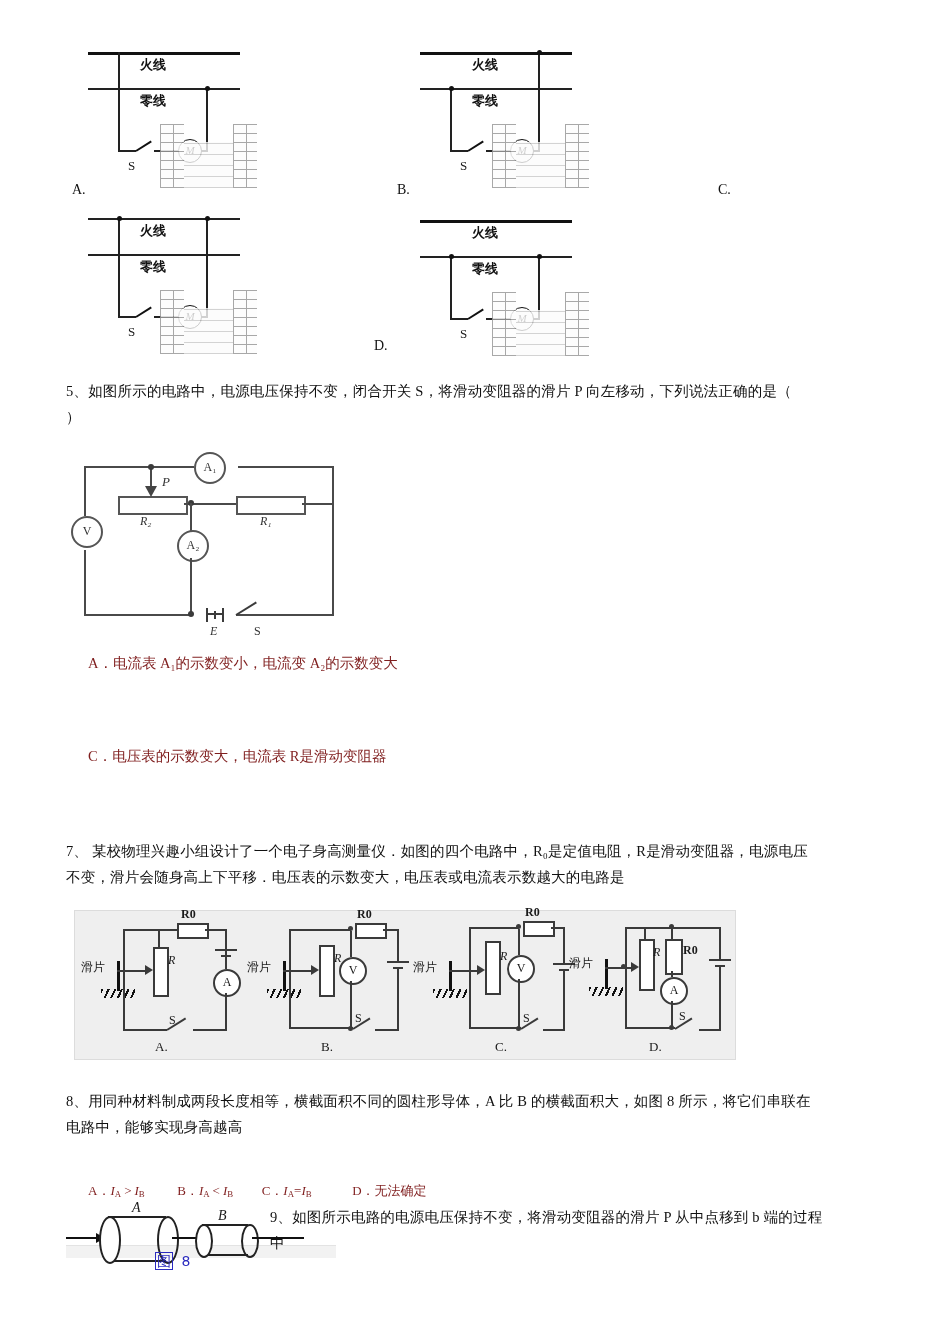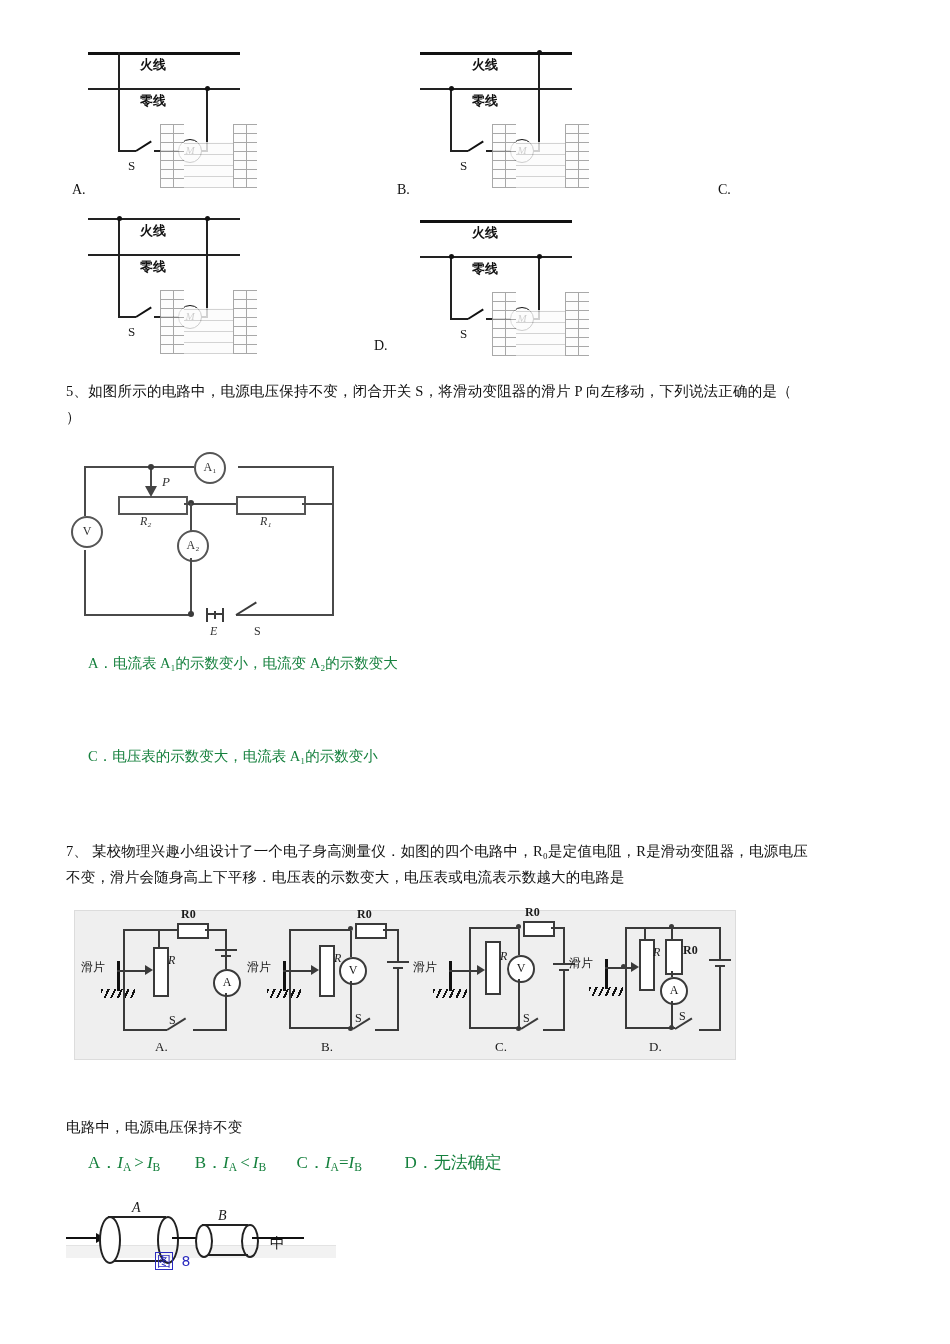--- a/index.html
+++ b/index.html
@@ -27,21 +27,21 @@
     position: absolute;
     font-size: 14.5px;
     line-height: 26px;
     color: #111;
     letter-spacing: 0.2px;
   }
   .opt {
     position: absolute;
     font-size: 14.5px;
     line-height: 22px;
-    color: #15803d;
+    color: #7f1d1d;
   }
   .lbl {
     position: absolute;
     font-size: 14px;
     color: #111;
     font-family: "Liberation Serif", serif;
   }
   sub { font-size: 0.68em; vertical-align: -0.28em; }
   .ital { font-style: italic; }
 
@@ -363,21 +363,21 @@
       <div class="w wh" style="left:2px; top:7px; width:7px; background:#3b3b3b;"></div>
       <div class="w wh" style="left:10px; top:7px; width:7px; background:#3b3b3b;"></div>
     </div>
     <div class="c6lbl" style="left:132px; top:176px;">E</div>
 
     <div class="switch-arm" style="left:158px; top:166px; width:24px; background:#3b3b3b;"></div>
     <div class="c6lbl" style="left:176px; top:176px; font-style:normal;">S</div>
   </div>
 
   <div class="opt" style="left:88px; top:652px;">A．电流表 A₁的示数变小，电流变 A₂的示数变大</div>
-  <div class="opt" style="left:88px; top:745px;">C．电压表的示数变大，电流表 A₁的示数变小</div>
+  <div class="opt" style="left:88px; top:745px;">C．电压表的示数变大，电流表 R是滑动变阻器</div>
 
   <div class="qtext" style="left:66px; top:838px; width:840px;">7、 某校物理兴趣小组设计了一个电子身高测量仪．如图的四个电路中，R₀是定值电阻，R是滑动变阻器，电源电压</div>
   <div class="qtext" style="left:66px; top:864px; width:840px;">不变，滑片会随身高上下平移．电压表的示数变大，电压表或电流表示数越大的电路是</div>
 
   <div class="strip" style="left:74px; top:910px; width:660px; height:148px;">
 
     <div class="mini" style="left:6px; top:10px; width:160px; height:125px;">
       <div class="cn" style="left:0px; top:38px;">滑片</div>
       <div class="ground" style="left:20px; top:68px; width:34px; height:9px;"></div>
       <div class="w wv" style="left:36px; top:40px; height:30px; width:3px; background:#111;"></div>
@@ -511,23 +511,24 @@
       <div class="c6dot" style="left:96px; top:104px; width:5px; height:5px;"></div>
       <div class="w wv" style="left:52px; top:46px; height:62px;"></div>
       <div class="w wh" style="left:52px; top:106px; width:50px;"></div>
       <div class="w wh" style="left:126px; top:108px; width:22px;"></div>
       <div class="switch-arm" style="left:102px; top:107px; width:20px; background:#3a3a3a;"></div>
       <div class="tag" style="left:106px; top:88px;">S</div>
       <div class="optlbl" style="left:76px; top:118px;">D.</div>
     </div>
   </div>
 
-  <div class="qtext" style="left:66px; top:1114px; width:840px;">电路中，电源电压保持不变</div>
-
-  <div class="opt" style="left:88px; top:1152px; font-size:17px;">
+  <div class="qtext" style="left:66px; top:1088px; width:840px;">8、用同种材料制成两段长度相等，横截面积不同的圆柱形导体，A 比 B 的横截面积大，如图 8 所示，将它们串联在</div>
+  <div class="qtext" style="left:66px; top:1114px; width:840px;">电路中，能够实现身高越高</div>
+
+  <div class="opt" style="left:88px; top:1180px; font-size:13px;">
     <span>
       <span>A．</span><span class="ital">I</span><sub>A</sub><span style="margin:0 3px;">&gt;</span><span class="ital">I</span><sub>B</sub>
     </span>
     <span style="display:inline-block; width:26px;"></span>
     <span>
       <span>B．</span><span class="ital">I</span><sub>A</sub><span style="margin:0 3px;">&lt;</span><span class="ital">I</span><sub>B</sub>
     </span>
     <span style="display:inline-block; width:22px;"></span>
     <span>
       <span>C．</span><span class="ital">I</span><sub>A</sub><span>=</span><span class="ital">I</span><sub>B</sub>
@@ -557,15 +558,16 @@
     <div class="tag ital" style="position:absolute; left:152px; top:12px; font-size:14px; font-family:'Liberation Serif',serif;">B</div>
 
     <div class="arrowline" style="left:186px; top:41px; width:52px;"></div>
   </div>
 
   <div class="fig-caption" style="left:155px; top:1253px;">
     <span class="boxed">图</span>
     <span style="margin-left:4px;">8</span>
   </div>
 
+  <div class="qtext" style="left:270px; top:1204px; width:630px;">9、如图所示电路的电源电压保持不变，将滑动变阻器的滑片 P 从中点移到 b 端的过程</div>
   <div class="qtext" style="left:270px; top:1230px; width:630px;">中</div>
 
 </div>
 
 </body></html>

